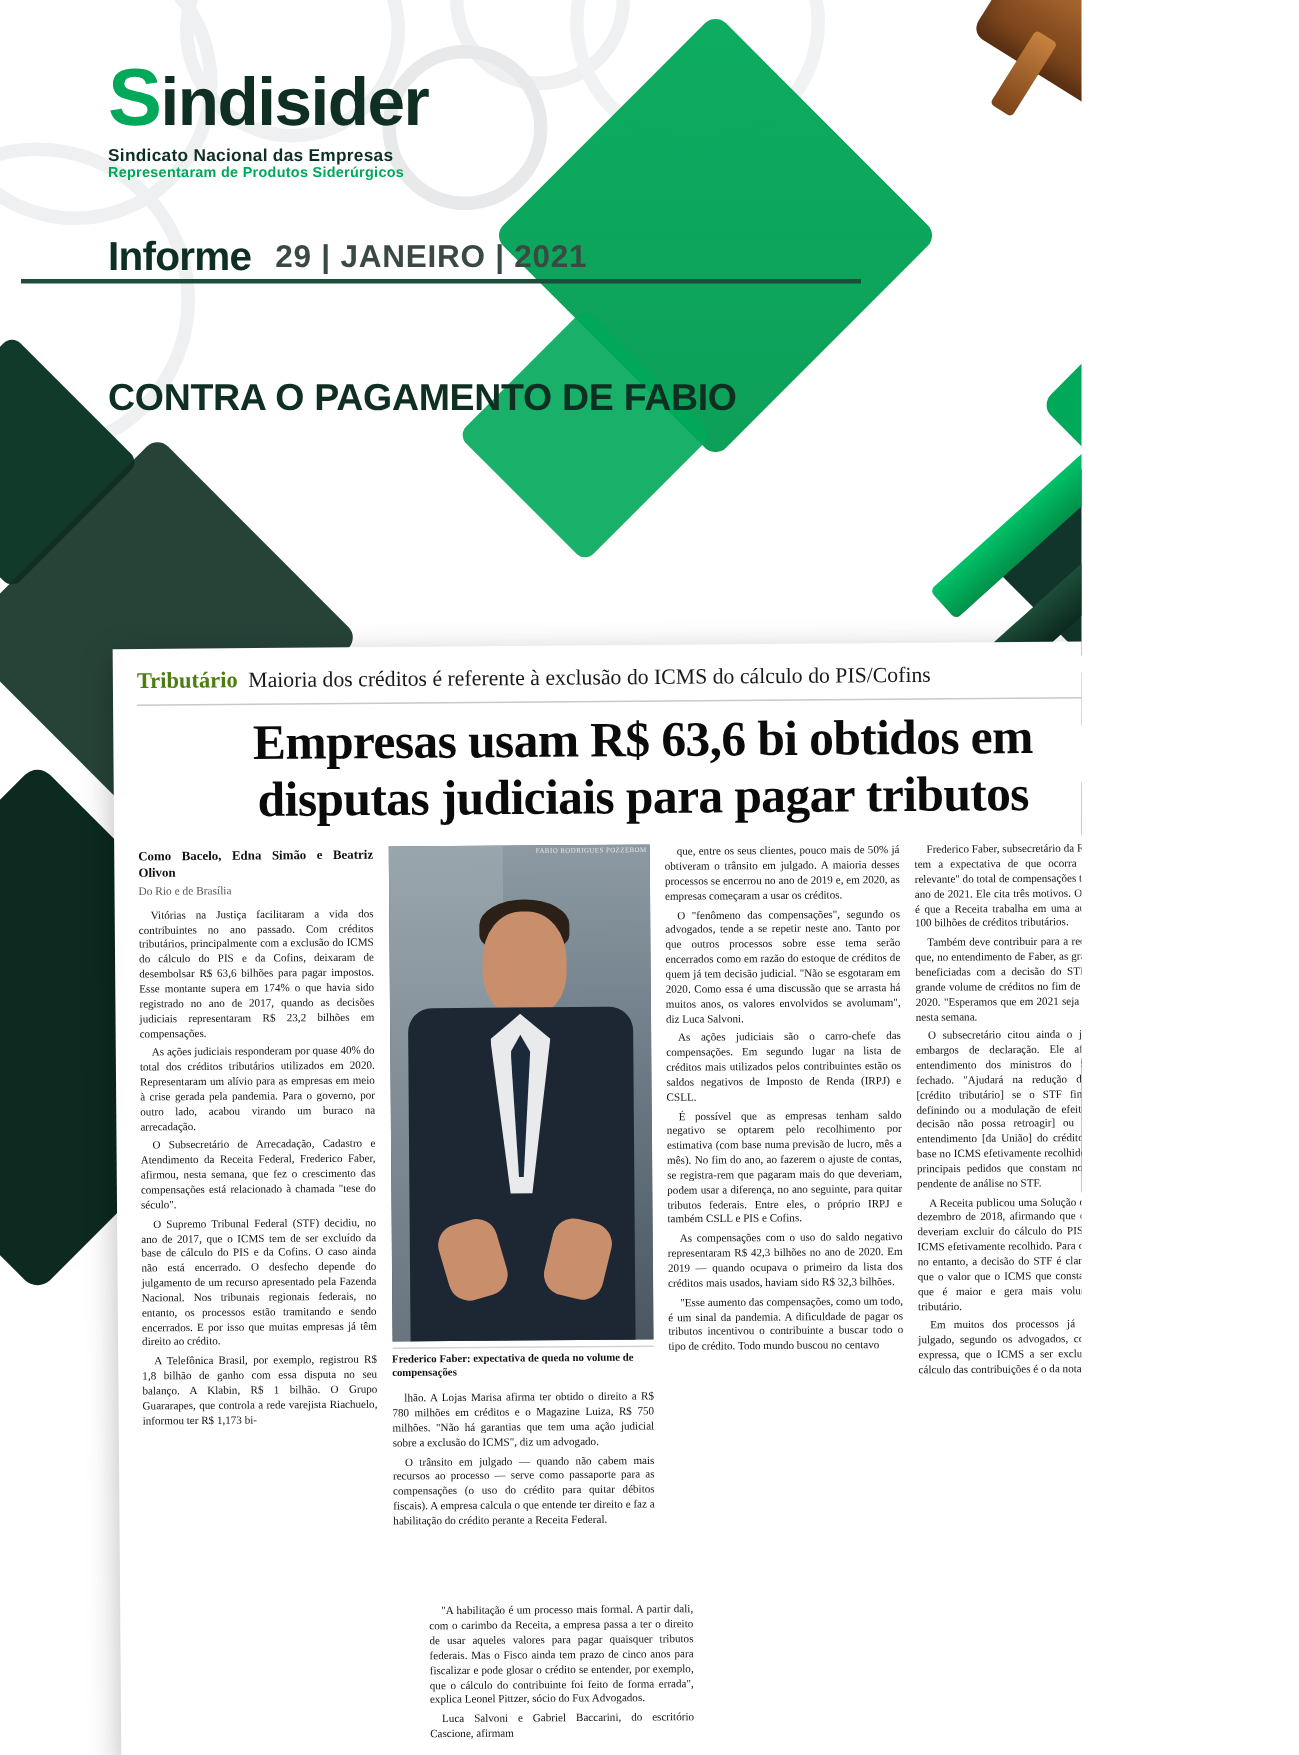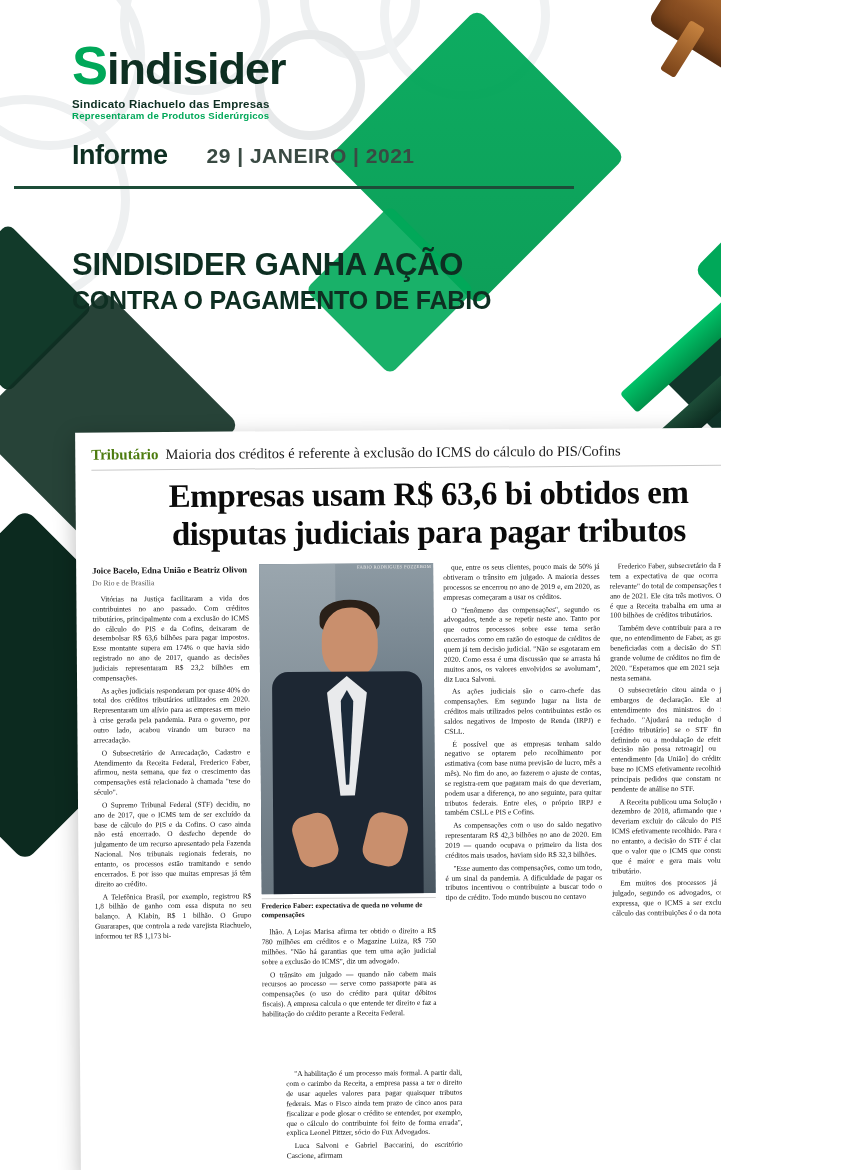--- a/index.html
+++ b/index.html
@@ -131,21 +131,21 @@
   }
   .logo-word .s-green { color:#00a859; font-size:54px; }
   .logo-sub1 {
     margin-top:6px; font-size:11.5px; font-weight:700; color:#0e2f22; letter-spacing:.2px;
   }
   .logo-sub2 {
     font-size:9.6px; font-weight:700; color:#00a859; letter-spacing:.2px;
   }
 
   .informe-row {
-    position:absolute; left:72px; top:140px; display:flex; align-items:center;gap:23px;
+    position:absolute; left:72px; top:156px; display:flex; align-items:center;
   }
   .informe-label {
     font-size:27px; font-weight:800; color:#0e2f22; letter-spacing:-.5px;
   }
   .informe-date {
     margin-left:16px; font-size:21px; font-weight:600; color:#3a4a43; letter-spacing:.5px;
   }
   .rule {
     position:absolute; left:14px; top:186px; width:560px; height:3px;
     background:#1d4d38;
@@ -292,51 +292,50 @@
       <div class="head"></div>
       <div class="band-a"></div>
       <div class="band-b"></div>
       <div class="handle"></div>
       <div class="handle-end"></div>
     </div>
   </div>
 
   <div class="logo">
     <div class="logo-word"><span class="s-green">S</span><span>indisider</span></div>
-    <div class="logo-sub1">Sindicato Riachuelo das Empresas</div>
+    <div class="logo-sub1">Sindicato Nacional das Empresas</div>
     <div class="logo-sub2">Representaram de Produtos Siderúrgicos</div>
   </div>
 
   <div class="informe-row">
     <span class="informe-label">Informe</span>
     <span class="informe-date">29 | JANEIRO | 2021</span>
   </div>
   <div class="rule"></div>
 
   <div class="headline">
-    <h1>SINDISIDER GANHA AÇÃO</h1>
     <h2>CONTRA O PAGAMENTO DE FABIO</h2>
   </div>
 
   <div class="clip">
 
     <div class="clip-kicker">
       <span class="kicker-tag">Tributário</span>
       <span class="kicker-text">Maioria dos créditos é referente à exclusão do ICMS do cálculo do PIS/Cofins</span>
     </div>
 
     <div class="clip-head">
       <div>Empresas usam R$ 63,6 bi obtidos em</div>
       <div>disputas judiciais para pagar tributos</div>
     </div>
 
     <div class="cols">
 
       <div class="col first">
-        <div class="byline">Joice Bacelo, Edna União e Beatriz Olivon</div>
+        <div class="byline">Como Bacelo, Edna Simão e Beatriz Olivon</div>
         <div class="byline-sub">Do Rio e de Brasília</div>
         <p>Vitórias na Justiça facilitaram a vida dos contribuintes no ano passado. Com créditos tributários, principalmente com a exclusão do ICMS do cálculo do PIS e da Cofins, deixaram de desembolsar R$ 63,6 bilhões para pagar impostos. Esse montante supera em 174% o que havia sido registrado no ano de 2017, quando as decisões judiciais representaram R$ 23,2 bilhões em compensações.</p>
         <p>As ações judiciais responderam por quase 40% do total dos créditos tributários utilizados em 2020. Representaram um alívio para as empresas em meio à crise gerada pela pandemia. Para o governo, por outro lado, acabou virando um buraco na arrecadação.</p>
         <p>O Subsecretário de Arrecadação, Cadastro e Atendimento da Receita Federal, Frederico Faber, afirmou, nesta semana, que fez o crescimento das compensações está relacionado à chamada "tese do século".</p>
         <p>O Supremo Tribunal Federal (STF) decidiu, no ano de 2017, que o ICMS tem de ser excluído da base de cálculo do PIS e da Cofins. O caso ainda não está encerrado. O desfecho depende do julgamento de um recurso apresentado pela Fazenda Nacional. Nos tribunais regionais federais, no entanto, os processos estão tramitando e sendo encerrados. E por isso que muitas empresas já têm direito ao crédito.</p>
         <p>A Telefônica Brasil, por exemplo, registrou R$ 1,8 bilhão de ganho com essa disputa no seu balanço. A Klabin, R$ 1 bilhão. O Grupo Guararapes, que controla a rede varejista Riachuelo, informou ter R$ 1,173 bi-</p>
       </div>
 
       <div class="photo-col">
         <div class="photo">

